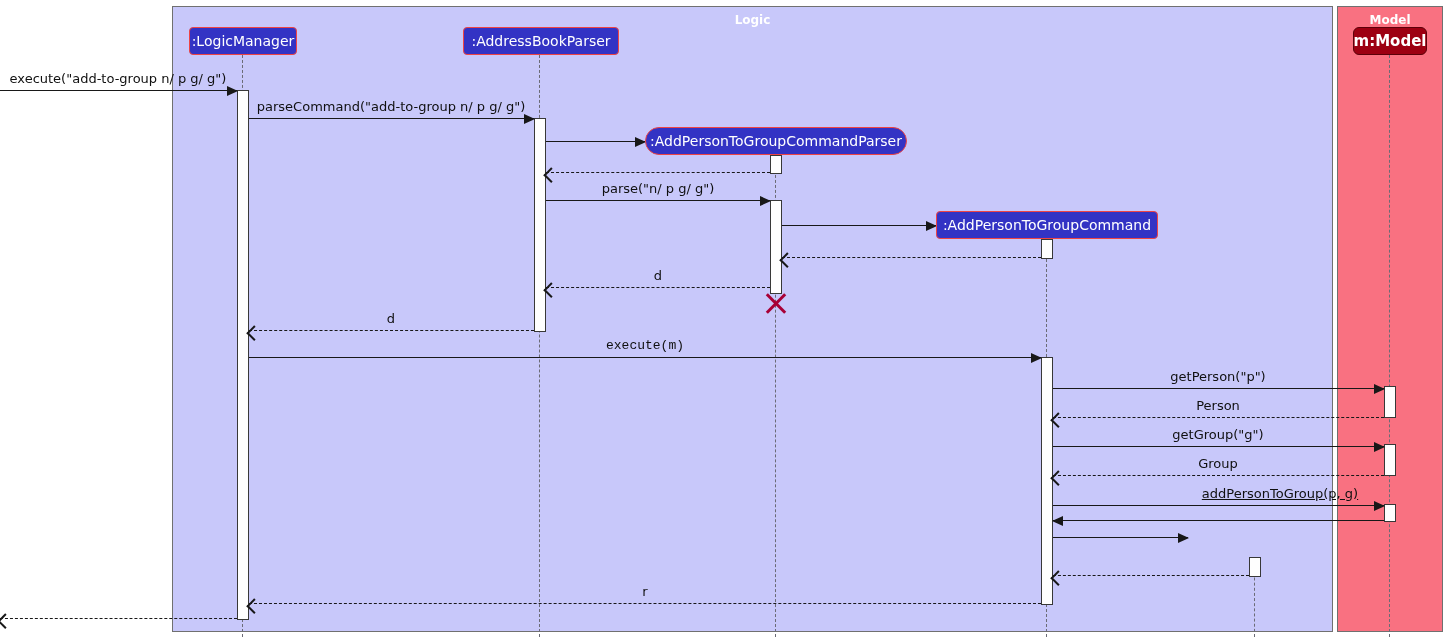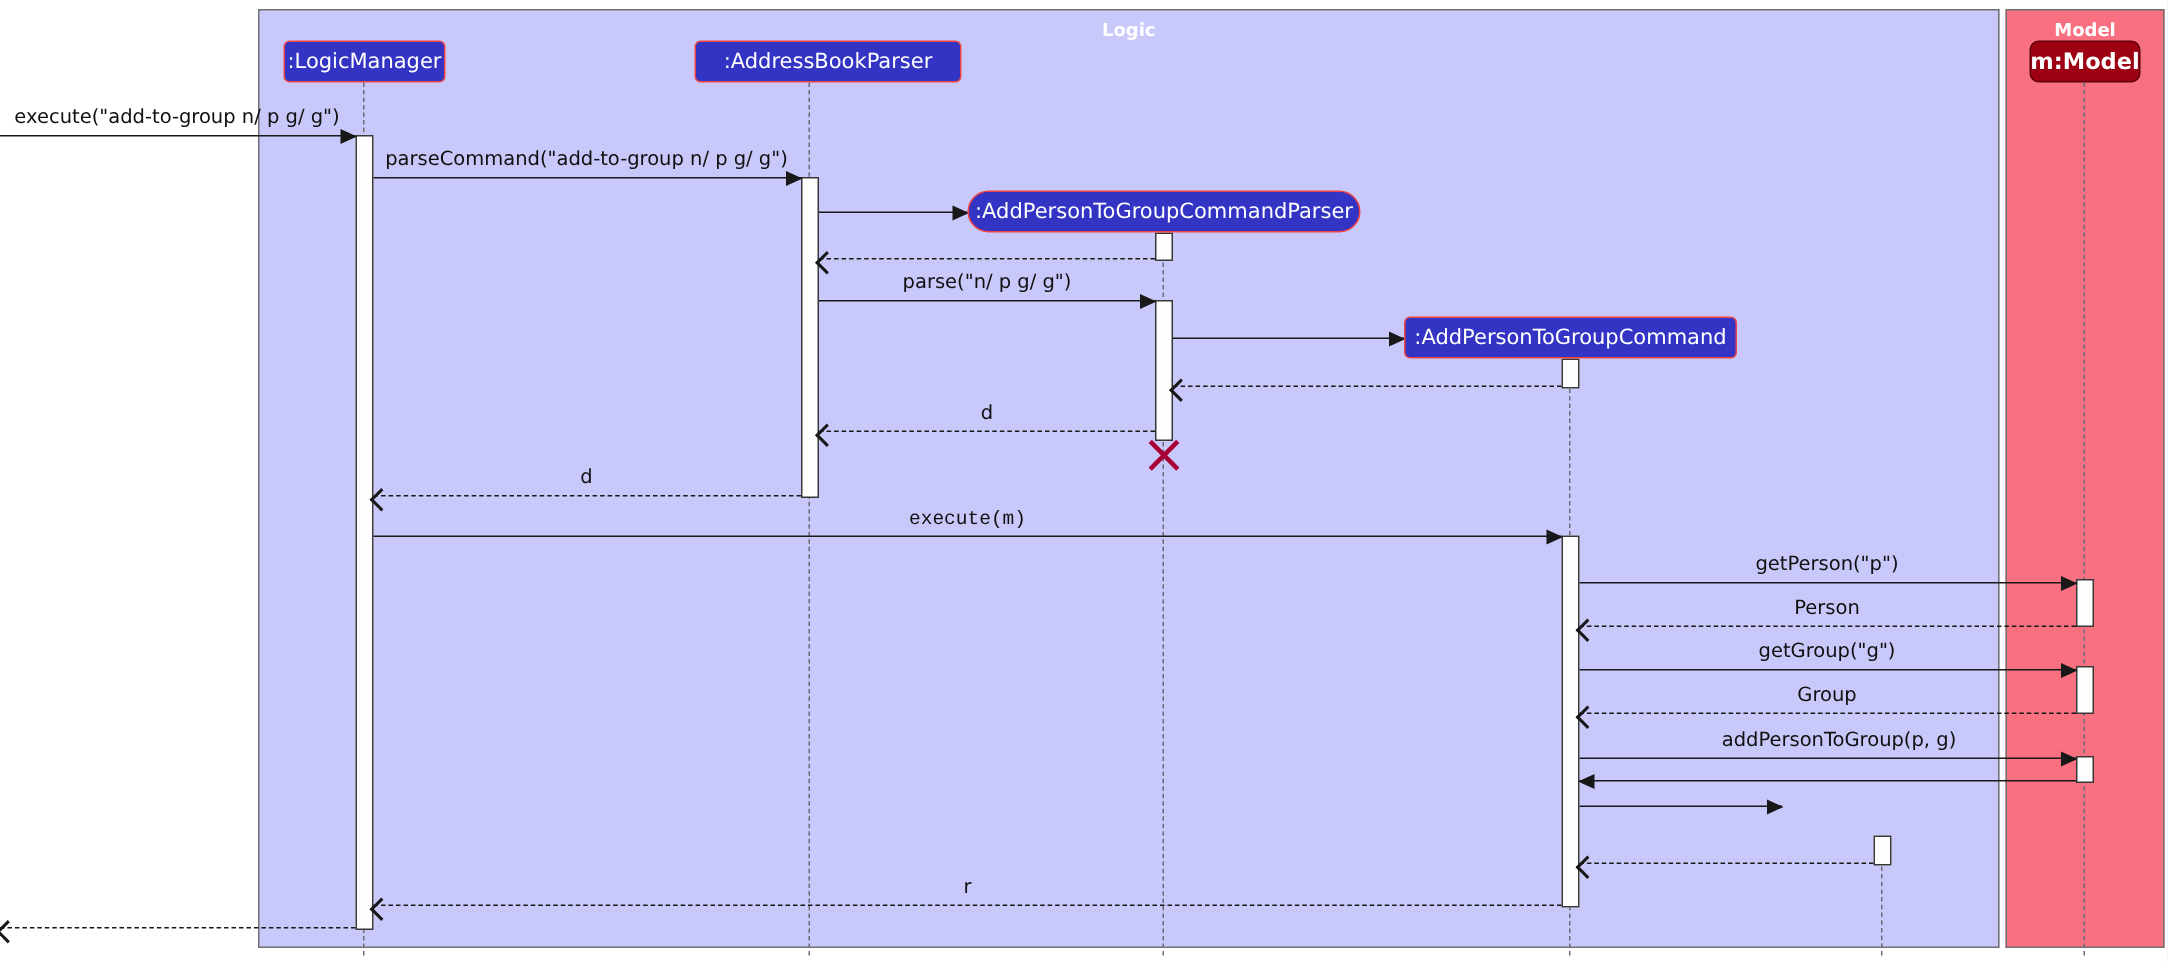--- a/index.html
+++ b/index.html
@@ -130,25 +130,25 @@
   <div class="mlabel" style="left:118px;top:71px;">execute("add-to-group n/ p g/ g")</div>
   <div class="mlabel" style="left:391px;top:99px;">parseCommand("add-to-group n/ p g/ g")</div>
   <div class="mlabel" style="left:658px;top:181px;">parse("n/ p g/ g")</div>
   <div class="mlabel" style="left:658px;top:268px;">d</div>
   <div class="mlabel" style="left:391px;top:311px;">d</div>
   <div class="mlabel" style="left:645px;top:338px;font-family:Liberation Mono, monospace;">execute(m)</div>
   <div class="mlabel" style="left:1218px;top:369px;">getPerson("p")</div>
   <div class="mlabel" style="left:1218px;top:398px;">Person</div>
   <div class="mlabel" style="left:1218px;top:427px;">getGroup("g")</div>
   <div class="mlabel" style="left:1218px;top:456px;">Group</div>
-  <div class="mlabel" style="left:1226px;top:486px;">addPersonToGroup(p, g)</div>
+  <div class="mlabel" style="left:1280px;top:486px;text-decoration:underline;">addPersonToGroup(p, g)</div>
   <div class="mlabel" style="left:645px;top:584px;">r</div>
 
   <div class="pbox blue" style="left:189px;top:27px;width:108px;">:LogicManager</div>
-  <div class="pbox blue" style="left:463px;top:27px;width:178px;">:AddressBookParser</div>
+  <div class="pbox blue" style="left:463px;top:27px;width:156px;">:AddressBookParser</div>
   <div class="pbox blue" style="left:645px;top:127px;width:262px;border-radius:14px;">:AddPersonToGroupCommandParser</div>
   <div class="pbox blue" style="left:936px;top:211px;width:222px;">:AddPersonToGroupCommand</div>
   <div class="pbox red" style="left:1353px;top:27px;width:74px;font-weight:bold;">m:Model</div>
 
   <div class="destroy">
       <span></span>
       <span></span>
     </div>
 
 </div>

